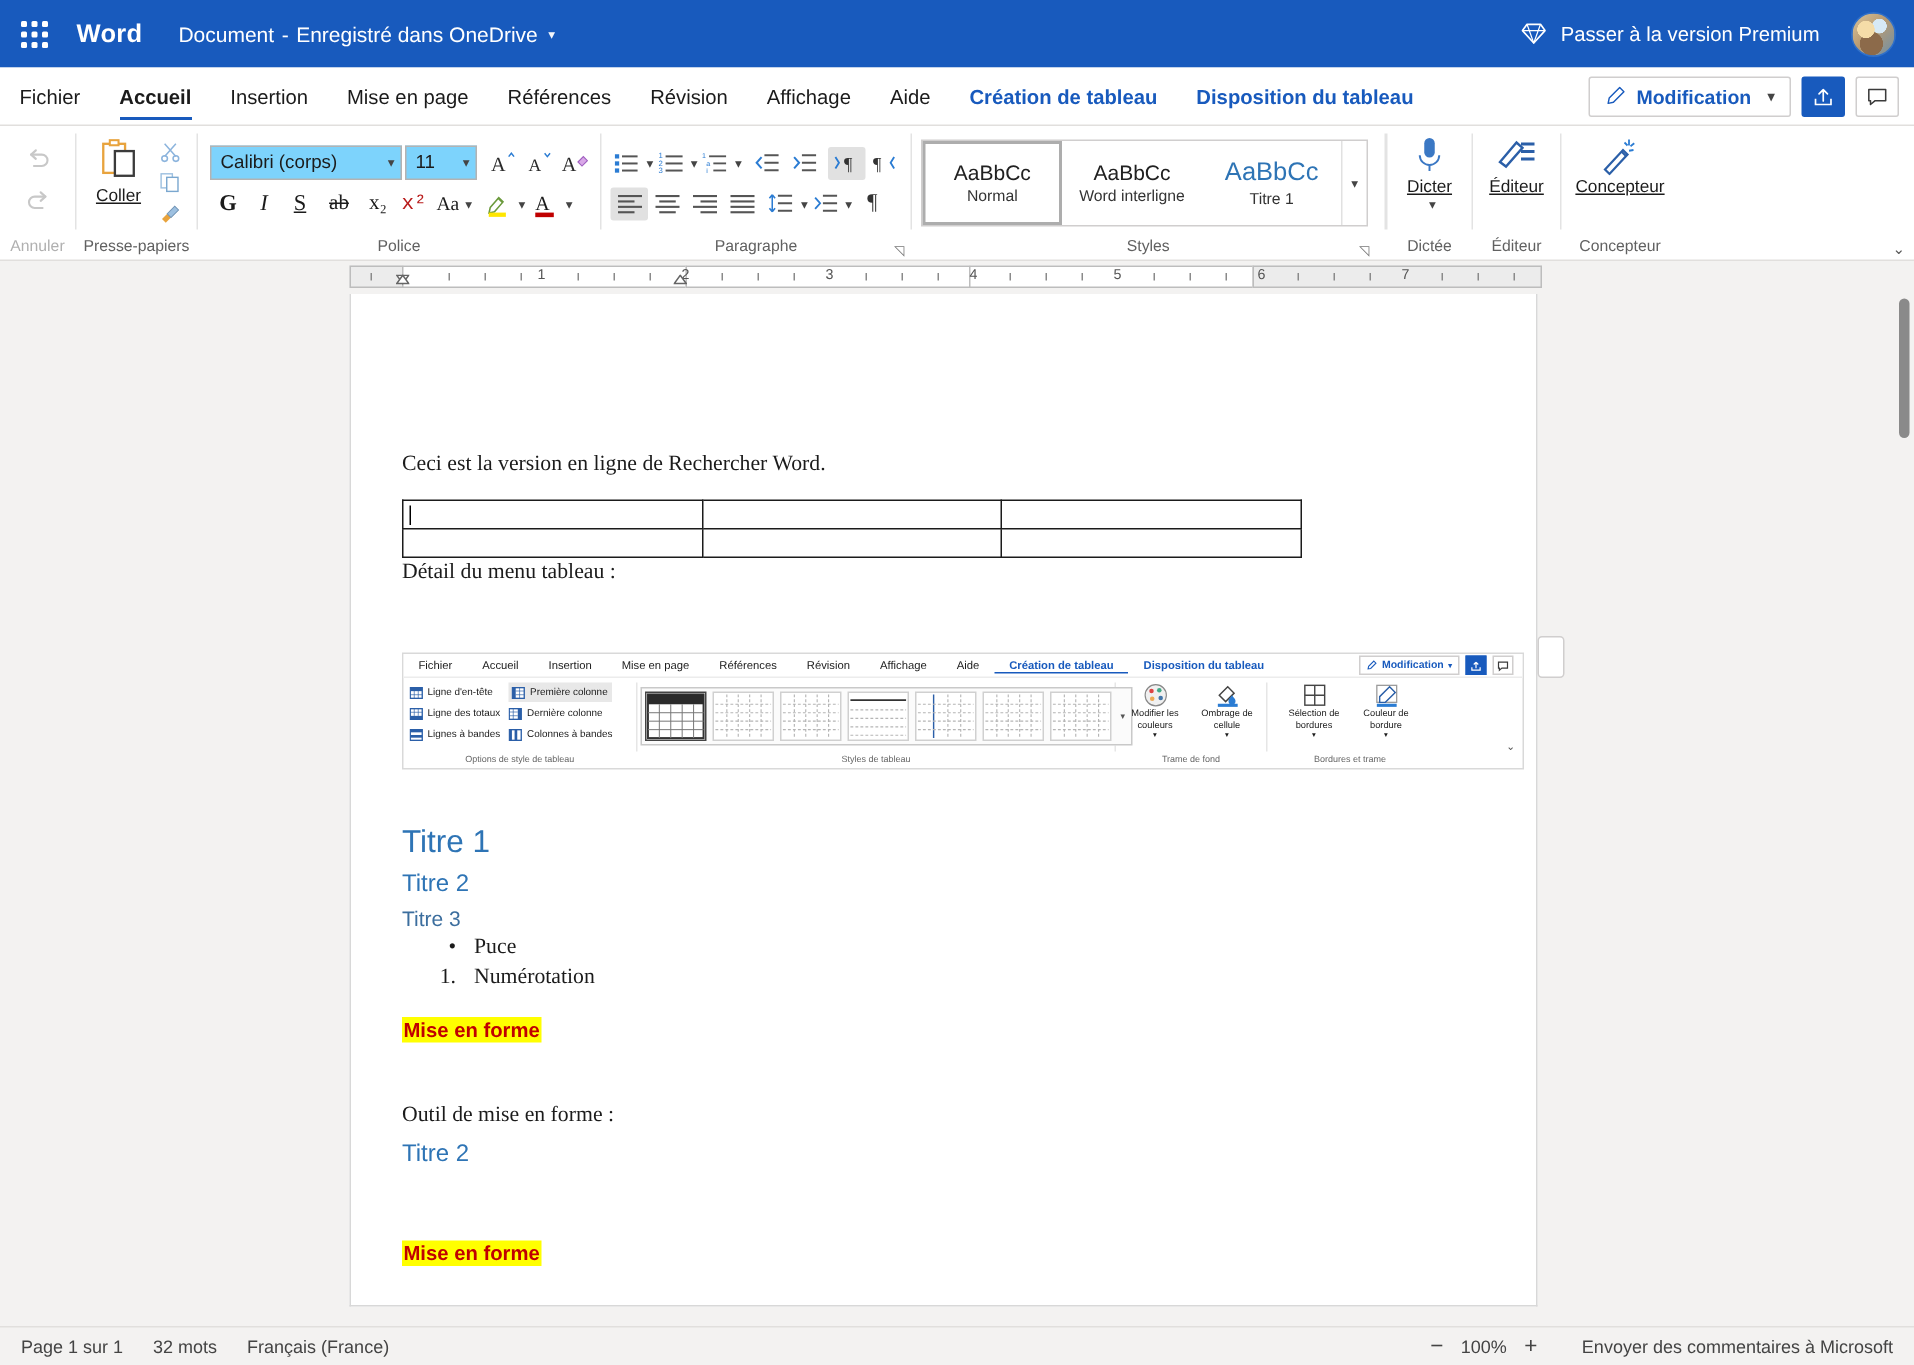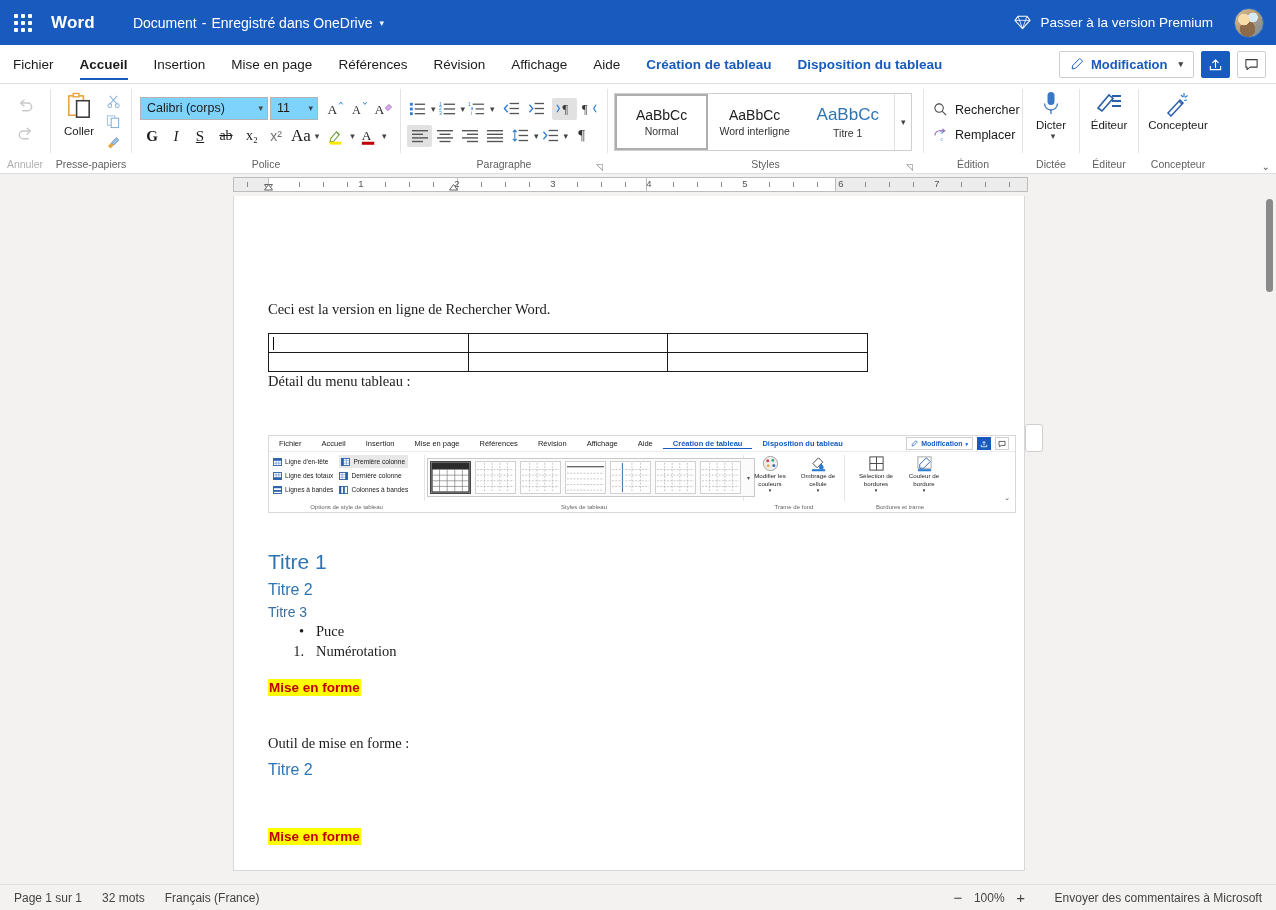--- a/index.html
+++ b/index.html
@@ -13,21 +13,21 @@
 
   
   .titlebar {
     height: 45px; background: #185abd; color: #fff;
     display: flex; align-items: center; flex: 0 0 45px;
   }
   .waffle { width: 46px; height: 45px; display: flex; align-items: center; justify-content: center; cursor: pointer; }
   .waffle-grid { display: grid; grid-template-columns: repeat(3, 4px); grid-template-rows: repeat(3, 4px); gap: 3px; }
   .waffle-grid i { width: 4px; height: 4px; background: #fff; border-radius: 1px; display: block; }
   .app-name { font-size: 17px; font-weight: 700; margin-left: 5px; letter-spacing: .2px; }
-  .doc-title-wrap { display: flex; align-items: center; margin-left: 38px; font-size: 14px; cursor: pointer; }
+  .doc-title-wrap { display: flex; align-items: center; margin-left: 24px; font-size: 14px; cursor: pointer; }
   .doc-title { font-weight: 400; }
   .doc-sep { margin: 0 5px; }
   .caret { margin-left: 7px; font-size: 9px; opacity: .95; }
   .searchbox {
     margin-left: 43px; width: 470px; height: 29px; background: #2a6bc7;
     border-radius: 2px; display: flex; align-items: center; padding: 0 10px; cursor: text;
   }
   .search-ico { width: 16px; height: 16px; margin-right: 9px; opacity: .95; }
   .search-ph { font-size: 13.5px; color: #e8eef8; }
   .tb-right { margin-left: auto; display: flex; align-items: center; padding-right: 12px; }
@@ -86,21 +86,21 @@
   .v2 { display: flex; flex-direction: column; justify-content: center; }
   .rrow { display: flex; align-items: center; }
   .ico-btn {
     display: flex; align-items: center; justify-content: center; cursor: pointer; border-radius: 2px;
   }
   .ico-btn.on { background: #e1e1e1; }
   .big-btn {
     display: flex; flex-direction: column; align-items: center; justify-content: flex-start;
     width: 50px; padding-top: 2px; cursor: pointer; border-radius: 2px; font-size: 11.5px; color: #1b1b1b;
   }
-  .big-btn .lbl { margin-top: 2px; line-height: 12px; text-align: center; }
+  .big-btn .lbl { margin-top: 2px; line-height: 12px; text-align: center; text-decoration: underline; }
 
   
   .font-name, .font-size {
     height: 23px; border: 1px solid #b3b3b3; background: #7dd3fc; display: flex; align-items: center;
     padding: 0 4px 0 6px; font-size: 12.5px; color: #1b1b1b; cursor: pointer;
   }
   .font-name { width: 128px; justify-content: space-between; }
   .font-size { width: 48px; margin-left: 2px; justify-content: space-between; }
   .chev { font-size: 9px; color: #444; margin-left: 4px; }
   .fbtn { width: 24px; height: 23px; }
@@ -388,24 +388,24 @@
           <div class="ico-btn fbtn">
             <span style="font-family:'Liberation Serif',serif;font-size:15px;color:#1b1b1b;text-decoration:underline">S</span>
           </div>
           <div class="ico-btn fbtn-w">
             <span style="font-family:'Liberation Serif',serif;font-size:14px;color:#1b1b1b;text-decoration:line-through">ab</span>
           </div>
           <div class="ico-btn fbtn">
             <span style="font-family:'Liberation Serif',serif;font-size:14px;color:#1b1b1b">x₂</span>
           </div>
           <div class="ico-btn fbtn">
-            <span style="font-family:Liberation Sans, sans-serif;font-size:14px;color:#737373">x²</span>
+            <span style="font-family:Liberation Mono, monospace;font-size:14px;color:#b91c1c">x²</span>
           </div>
           <div class="fbtn-split" style="padding:0 3px">
-            <span style="font-family:'Liberation Serif',serif;font-size:17px;color:#1b1b1b">Aa</span>
+            <span style="font-family:'Liberation Serif',serif;font-size:13px;color:#1b1b1b">Aa</span>
             <span class="chev">▾</span>
           </div>
           <div class="fbtn-split" style="padding:0 2px;margin-left:3px">
             <svg width="19" height="19" viewBox="0 0 20 20">
               <path d="M4 12l6-7 3 3-6 7-3.8.8z" fill="#fff" stroke="#6b9a3d" stroke-width="1.1"></path>
               <path d="M9.5 5.5l3 3" stroke="#6b9a3d" stroke-width="1"></path>
               <rect x="3" y="15.5" width="12" height="3" fill="#ffe600"></rect>
             </svg>
             <span class="chev">▾</span>
           </div>
@@ -564,41 +564,20 @@
             <span class="style-cap">Titre 1</span>
           </div>
           <div class="gallery-more">▾</div>
         </div>
       </div>
       <div class="grp-label">Styles</div>
       <div class="launcher" style="right:10px">◹</div>
     </div>
     <div class="grp-sep"></div>
 
-    <div class="grp" style="width:98px">
-      <div class="grp-body v2" style="padding-left:4px">
-        <div class="edit-row">
-          <svg width="15" height="15" viewBox="0 0 16 16">
-            <circle cx="6.5" cy="6.5" r="4.5" fill="none" stroke="#444" stroke-width="1.1"></circle>
-            <line x1="10" y1="10" x2="14" y2="14" stroke="#444" stroke-width="1.1"></line>
-          </svg>
-          <span class="t">Rechercher</span>
-        </div>
-        <div class="edit-row">
-          <svg width="15" height="15" viewBox="0 0 16 16">
-            <path d="M2 9a5 5 0 015-5h5" fill="none" stroke="#8e5fb5" stroke-width="1.1"></path>
-            <path d="M10 2l2.5 2L10 6" fill="none" stroke="#8e5fb5" stroke-width="1.1"></path>
-            <text x="8" y="7" font-size="5.5" fill="#2b7cd3" font-family="Liberation Serif, serif">b</text>
-            <text x="8" y="15" font-size="5.5" fill="#2b7cd3" font-family="Liberation Serif, serif">c</text>
-          </svg>
-          <span class="t">Remplacer</span>
-        </div>
-      </div>
-      <div class="grp-label">Édition</div>
-    </div>
     <div class="grp-sep"></div>
 
     <div class="grp" style="width:56px">
       <div class="grp-body" style="justify-content:flex-start;padding-top:1px">
         <div class="big-btn">
           <svg width="22" height="26" viewBox="0 0 22 26">
             <rect x="7.5" y="1" width="7" height="13" rx="3.5" fill="#3b78c4"></rect>
             <path d="M4.5 12.5a6.5 6.5 0 0013 0" fill="none" stroke="#3b78c4" stroke-width="1.3"></path>
             <path d="M11 19v4" stroke="#3b78c4" stroke-width="1.3"></path>
           </svg>

